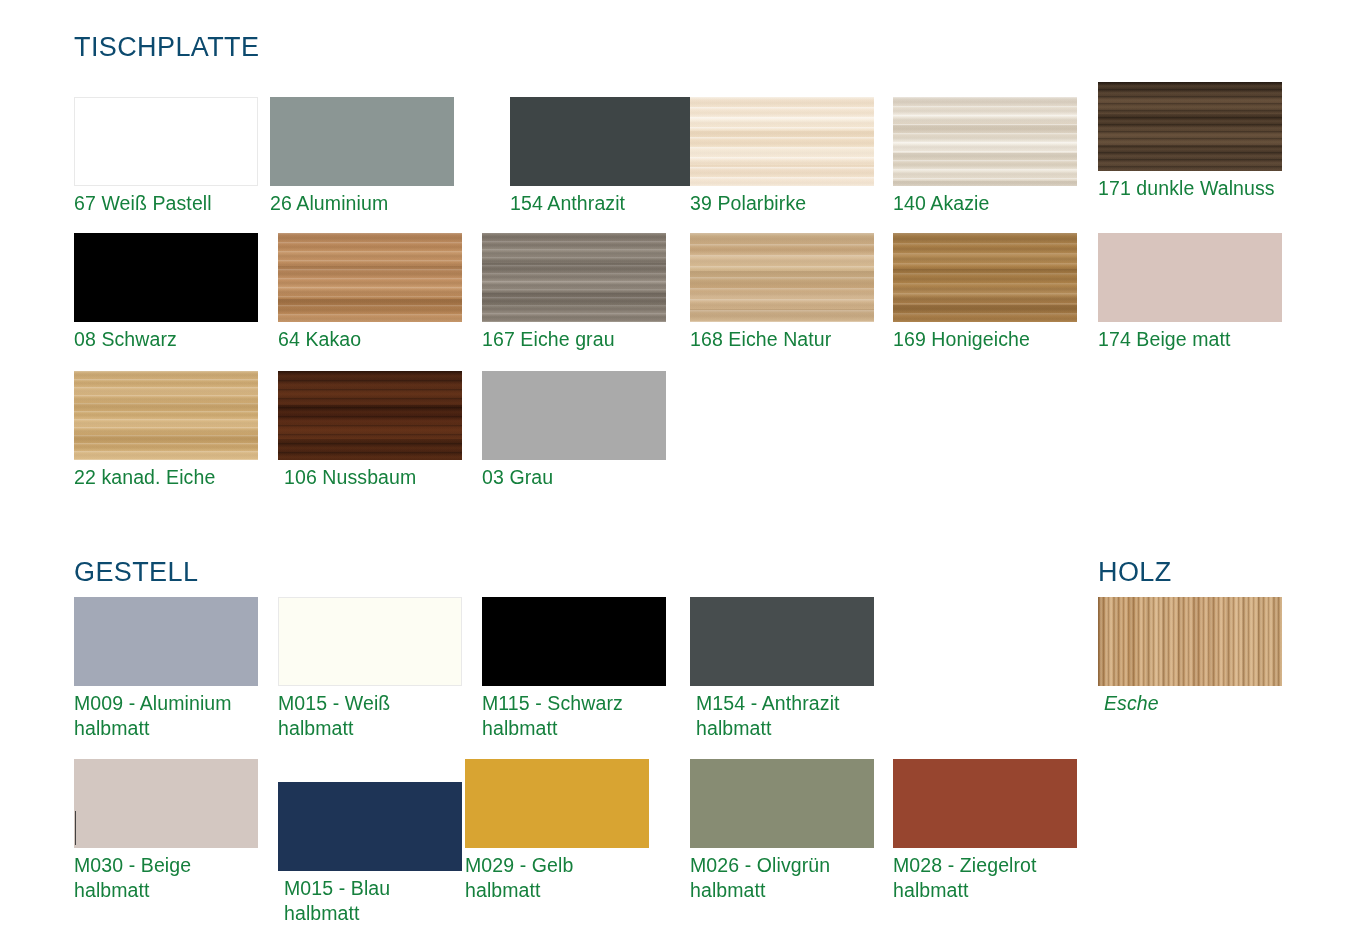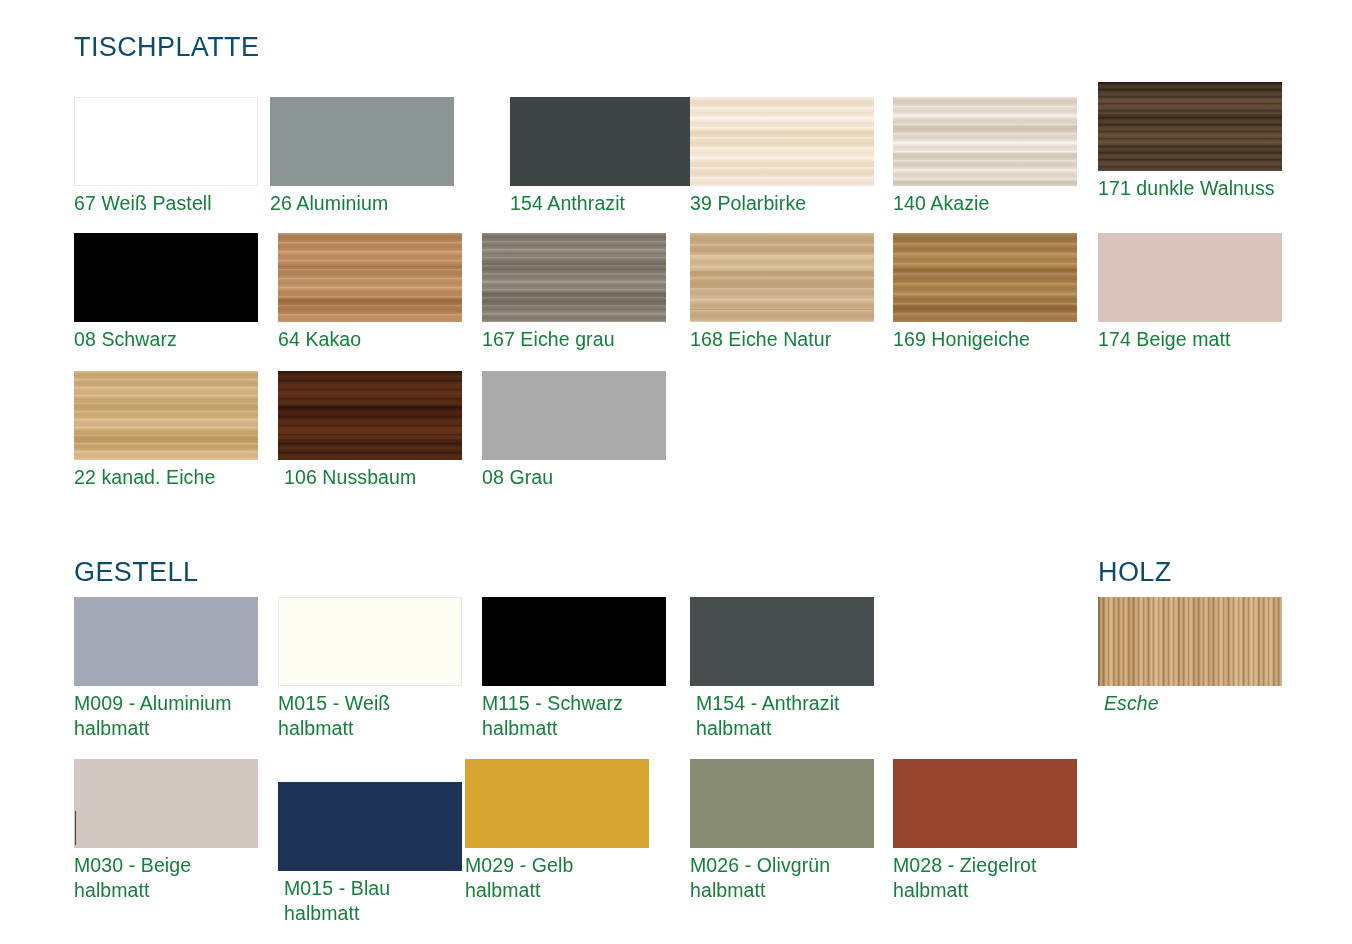--- a/index.html
+++ b/index.html
@@ -268,21 +268,21 @@
     <div class="swatch-cell" style="left:74px; top:371px;">
       <span class="chip wood tex-kanad-eiche"></span>
       <div class="chip-label">22 kanad. Eiche</div>
     </div>
     <div class="swatch-cell" style="left:278px; top:371px;">
       <span class="chip wood tex-nussbaum"></span>
       <div class="chip-label indent">106 Nussbaum</div>
     </div>
     <div class="swatch-cell" style="left:482px; top:371px;">
       <span class="chip tex-plain" style="background:#aaaaaa;"></span>
-      <div class="chip-label">08 Grau</div>
+      <div class="chip-label">03 Grau</div>
     </div>
   </div>
 
   <div class="section-heading" style="left:74px; top:557px;">GESTELL</div>
 
   <div class="grid">
 
     <div class="swatch-cell" style="left:74px; top:597px;">
       <span class="chip tex-plain" style="background:#a3a9b7;"></span>
       <div class="chip-label">M009 - Aluminium

